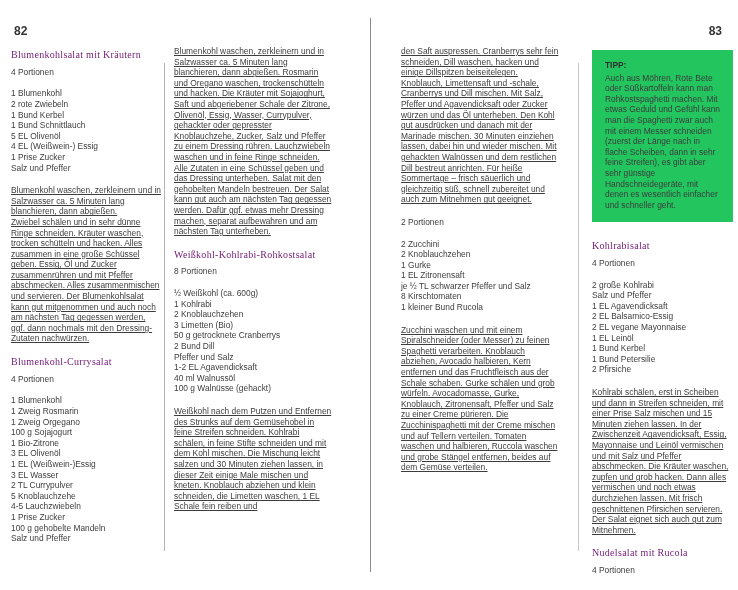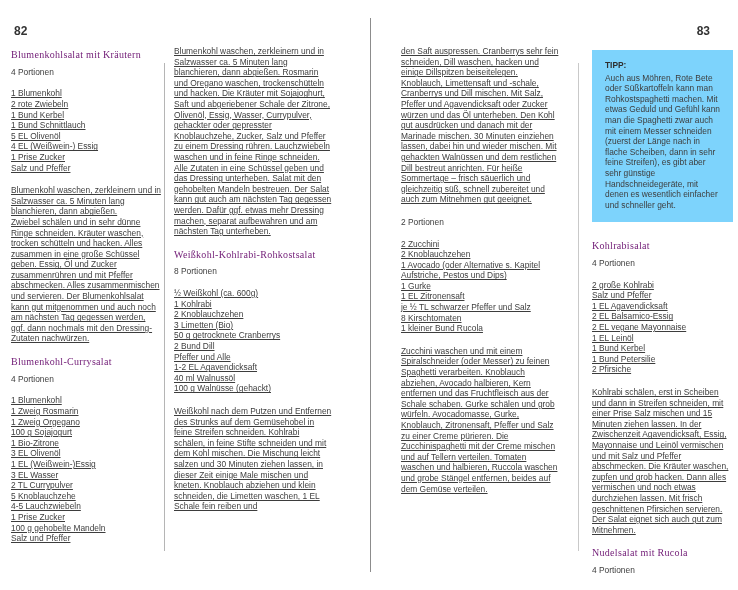--- a/index.html
+++ b/index.html
@@ -5,42 +5,42 @@
   html,body{margin:0;padding:0;}
   body{
     width:738px;height:590px;position:relative;background:#ffffff;
     font-family:"Liberation Sans", sans-serif;
     color:#3d3d3d;font-size:8.4px;line-height:10.6px;
     overflow:hidden;
     -webkit-hyphens:auto;hyphens:auto;
   }
   .page-number{position:absolute;top:26px;font-size:12px;font-weight:bold;color:#333;}
   .page-number.left{left:14px;}
-  .page-number.right{right:28px;}
+  .page-number.right{right:16px;}
   .col{position:absolute;top:46px;}
   .col-0{left:11px;width:150px;}
   .col-1{left:174px;width:158px;}
   .col-2{left:401px;width:160px;}
   .col-3{left:592px;width:141px;}
   .vrule{position:absolute;width:1px;background:#b5b5b5;}
   .rule-left{left:164px;top:63px;height:488px;}
   .rule-right{left:578px;top:63px;height:488px;background:#c9c9c9;}
   .gutter{left:370px;top:18px;height:554px;background:#8c8c8c;}
   .b-title{
     font-family:Liberation Serif, serif;
     font-size:10px;line-height:1.18;color:#701a75;
     margin:3px 0 6px 0;letter-spacing:0.3px;
   }
   .b-servings{margin:0 0 11px 0;}
-  .b-ingredients{margin:0 0 12px 0;text-decoration:underline;}
+  .b-ingredients{margin:0 0 12px 0;}
   .ing-line{white-space:normal;}
   .b-para{margin:0 0 12px 0;}
   .b-para p{margin:0;padding:0;text-decoration:underline;}
   .tip{
-    background:#7dd3fc;padding:10px 11px 12px 13px;margin:4px 0 18px 0;
+    background:#22c55e;padding:10px 11px 12px 13px;margin:4px 0 18px 0;
   }
   .tip-heading{font-weight:bold;color:#2e2e2e;margin:0 0 2px 0;}
   .tip p{margin:0;padding:0;}
 </style>
 </head>
 <body>
 
 <div class="page-number left">82</div>
 <div class="page-number right">83</div>
 
@@ -87,41 +87,40 @@
     </div>
     <div class="b-title">Weißkohl-Kohlrabi-Rohkostsalat</div>
     <div class="b-servings">8 Portionen</div>
     <div class="b-ingredients">
       <div class="ing-line">½ Weißkohl (ca. 600g)</div>
       <div class="ing-line">1 Kohlrabi</div>
       <div class="ing-line">2 Knoblauchzehen</div>
       <div class="ing-line">3 Limetten (Bio)</div>
       <div class="ing-line">50 g getrocknete Cranberrys</div>
       <div class="ing-line">2 Bund Dill</div>
-      <div class="ing-line">Pfeffer und Alle</div>
+      <div class="ing-line">Pfeffer und Salz</div>
       <div class="ing-line">1-2 EL Agavendicksaft</div>
       <div class="ing-line">40 ml Walnussöl</div>
       <div class="ing-line">100 g Walnüsse (gehackt)</div>
     </div>
     <div class="b-para">
       <p>Weißkohl nach dem Putzen und Entfernen des Strunks auf dem Gemüsehobel in feine Streifen schneiden. Kohlrabi schälen, in feine Stifte schneiden und mit dem Kohl mischen. Die Mischung leicht salzen und 30 Minuten ziehen lassen, in dieser Zeit einige Male mischen und kneten. Knoblauch abziehen und klein schneiden, die Limetten waschen, 1 EL Schale fein reiben und</p>
     </div>
   </div>
 
 <div class="vrule gutter"></div>
 
 <div class="col col-2">
     <div class="b-para">
       <p>den Saft auspressen. Cranberrys sehr fein schneiden, Dill waschen, hacken und einige Dillspitzen beiseitelegen. Knoblauch, Limettensaft und -schale, Cranberrys und Dill mischen. Mit Salz, Pfeffer und Agavendicksaft oder Zucker würzen und das Öl unterheben. Den Kohl gut ausdrücken und danach mit der Marinade mischen. 30 Minuten einziehen lassen, dabei hin und wieder mischen. Mit gehackten Walnüssen und dem restlichen Dill bestreut anrichten. Für heiße Sommertage – frisch säuerlich und gleichzeitig süß, schnell zubereitet und auch zum Mitnehmen gut geeignet.</p>
     </div>
     <div class="b-servings">2 Portionen</div>
     <div class="b-ingredients">
       <div class="ing-line">2 Zucchini</div>
       <div class="ing-line">2 Knoblauchzehen</div>
-      <div class="ing-line">1 Avocado (oder Alternative s. Kapitel Aufstriche, Pestos und Dips)</div>
       <div class="ing-line">1 Gurke</div>
       <div class="ing-line">1 EL Zitronensaft</div>
       <div class="ing-line">je ½ TL schwarzer Pfeffer und Salz</div>
       <div class="ing-line">8 Kirschtomaten</div>
       <div class="ing-line">1 kleiner Bund Rucola</div>
     </div>
     <div class="b-para">
       <p>Zucchini waschen und mit einem Spiralschneider (oder Messer) zu feinen Spaghetti verarbeiten. Knoblauch abziehen, Avocado halbieren, Kern entfernen und das Fruchtfleisch aus der Schale schaben. Gurke schälen und grob würfeln. Avocadomasse, Gurke, Knoblauch, Zitronensaft, Pfeffer und Salz zu einer Creme pürieren. Die Zucchinispaghetti mit der Creme mischen und auf Tellern verteilen. Tomaten waschen und halbieren, Ruccola waschen und grobe Stängel entfernen, beides auf dem Gemüse verteilen.</p>
     </div>
   </div>

